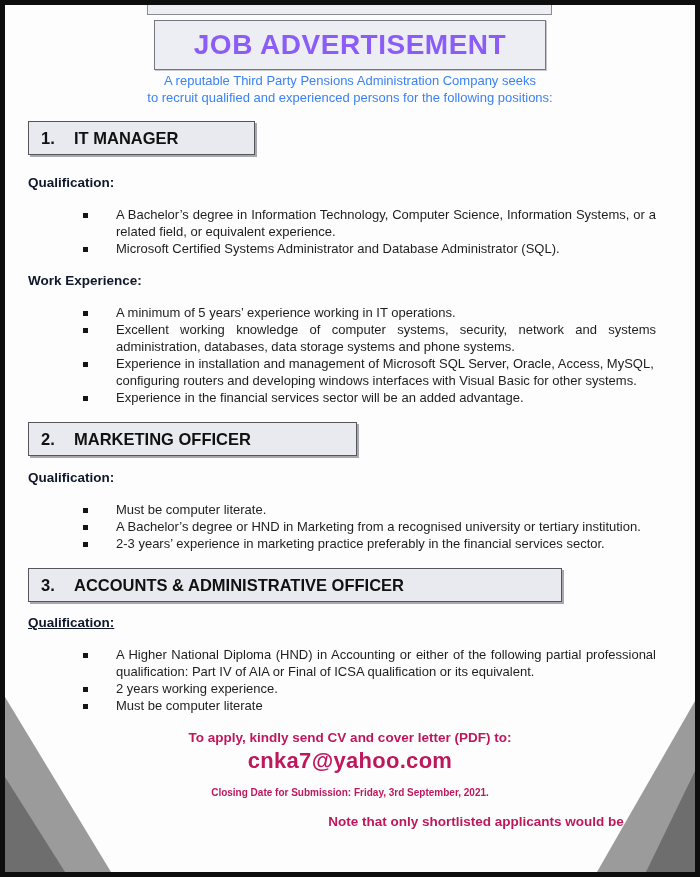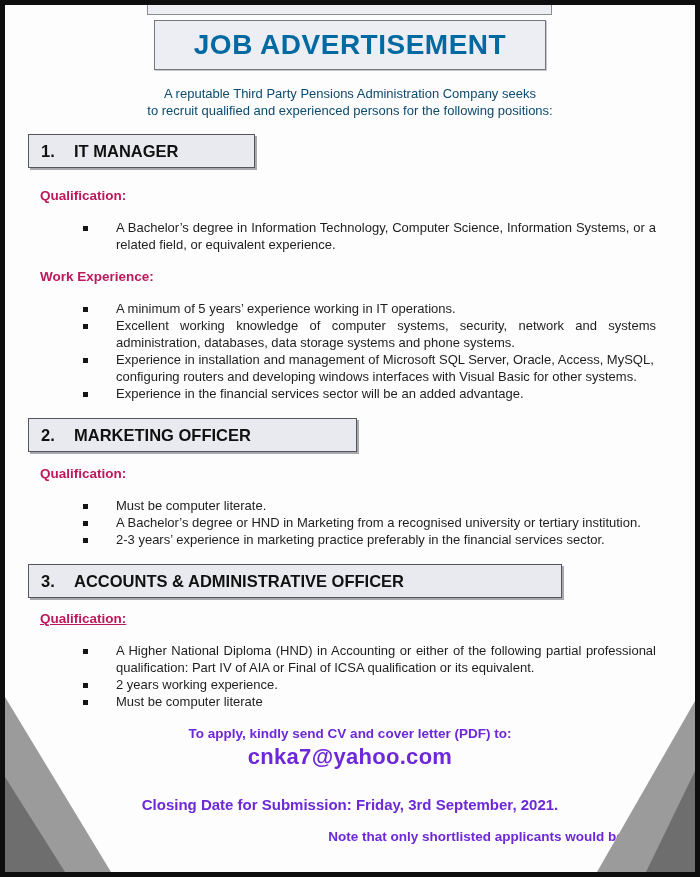--- a/index.html
+++ b/index.html
@@ -19,41 +19,41 @@
   }
   .title-box{
     width:390px;height:48px;
     margin:15px auto 0;
     background:#eceef3;
     border:1px solid #77787d;
     box-shadow:1px 1px 0 #c6c6cc;
     display:flex;align-items:center;justify-content:center;
   }
   .title-box span{
-    font-size:28px;font-weight:bold;letter-spacing:0.5px;color:#0369a1;
+    font-size:28px;font-weight:bold;letter-spacing:0.5px;color:#8b5cf6;
   }
   .intro{
-    margin:15px 0 0;text-align:center;
-    font-size:13px;line-height:17px;color:#0c4a6e;
+    margin:2px 0 0;text-align:center;
+    font-size:13px;line-height:17px;color:#3b82f6;
   }
   .content{padding:0 23px;}
   .section-box{
     background:#e9eaef;
     border:1px solid #55565b;
     box-shadow:2px 2px 0 #a8a8ae;
     height:32px;
     display:flex;align-items:center;
     font-weight:bold;font-size:16.5px;color:#111;
   }
   .section-box .sec-num{padding-left:12px;width:45px;box-sizing:border-box;}
   .sb1{width:225px;margin-top:15px;}
   .sb2{width:327px;margin-top:2px;}
   .sb3{width:532px;margin-top:6px;}
   .group-heading{
-    margin:12px;font-size:13.5px;font-weight:bold;color:#be185d;
+    margin:0;font-size:13.5px;font-weight:bold;color:#0f172a;
   }
   .gh1{margin-top:20px;}
   .gh2{margin-top:14px;}
   .gh3{margin-top:14px;}
   .gh4{margin-top:13px;}
   .underlined{text-decoration:underline;}
   ul.bullets{
     list-style:none;margin:16px;padding:0;
     font-size:13px;line-height:17px;color:#1e1e1e;
   }
@@ -62,25 +62,25 @@
   .ul3{margin-top:4px;}
   .ul4{margin-top:4px;}
   ul.bullets li{
     position:relative;padding-left:72px;text-align:justify;
   }
   ul.bullets li.no-justify{text-align:left;max-width:545px;}
   .sq{
     position:absolute;left:39px;top:7px;width:5px;height:5px;background:#151515;
   }
   .footer-line{
-    margin:0;text-align:center;font-weight:bold;color:#6d28d9;
+    margin:0;text-align:center;font-weight:bold;color:#be185d;
   }
   .apply-line{margin-top:10px;font-size:13.5px;}
   .email-line{margin-top:3px;font-size:22px;letter-spacing:0.3px;}
-  .closing-line{margin-top:26px;font-size:15px;}
+  .closing-line{margin-top:13px;font-size:10px;}
   .note-line{margin-top:16px;font-size:13.5px;text-align:right;}
   
   .corner{position:absolute;left:0;top:0;width:690px;height:867px;pointer-events:none;}
   .c-left-light{background:#9b9b9b;clip-path:polygon(0px 692px,106px 867px,0px 867px);}
   .c-left-dark{background:#6e6e6e;clip-path:polygon(0px 772px,60px 867px,0px 867px);}
   .c-right-light{background:#9b9b9b;clip-path:polygon(690px 696px,690px 867px,592px 867px);}
   .c-right-dark{background:#6e6e6e;clip-path:polygon(690px 766px,690px 867px,641px 867px);}
 </style>
 </head>
 <body>
@@ -101,20 +101,21 @@
   <div class="content">
 
     <div class="section-box sb1">
       <span class="sec-num">1.</span>
       <span class="sec-title">IT MANAGER</span>
     </div>
 
     <h3 class="group-heading gh1">Qualification:</h3>
     <ul class="bullets ul1">
       <li><span class="sq"></span><span>A Bachelor’s degree in Information Technology, Computer Science, Information Systems, or a related field, or equivalent experience.</span></li>
+      <li><span class="sq"></span><span>Microsoft Certified Systems Administrator and Database Administrator (SQL).</span></li>
     </ul>
 
     <h3 class="group-heading gh2">Work Experience:</h3>
     <ul class="bullets ul2">
       <li><span class="sq"></span><span>A minimum of 5 years’ experience working in IT operations.</span></li>
       <li><span class="sq"></span></li>
       <li><span class="sq"></span><span>Excellent working knowledge of computer systems, security, network and systems administration, databases, data storage systems and phone systems.</span></li>
       <li class="no-justify"><span class="sq"></span><span>Experience in installation and management of Microsoft SQL Server, Oracle, Access, MySQL, configuring routers and developing windows interfaces with Visual Basic for other systems.</span></li>
       <li><span class="sq"></span><span>Experience in the financial services sector will be an added advantage.</span></li>
     </ul>

